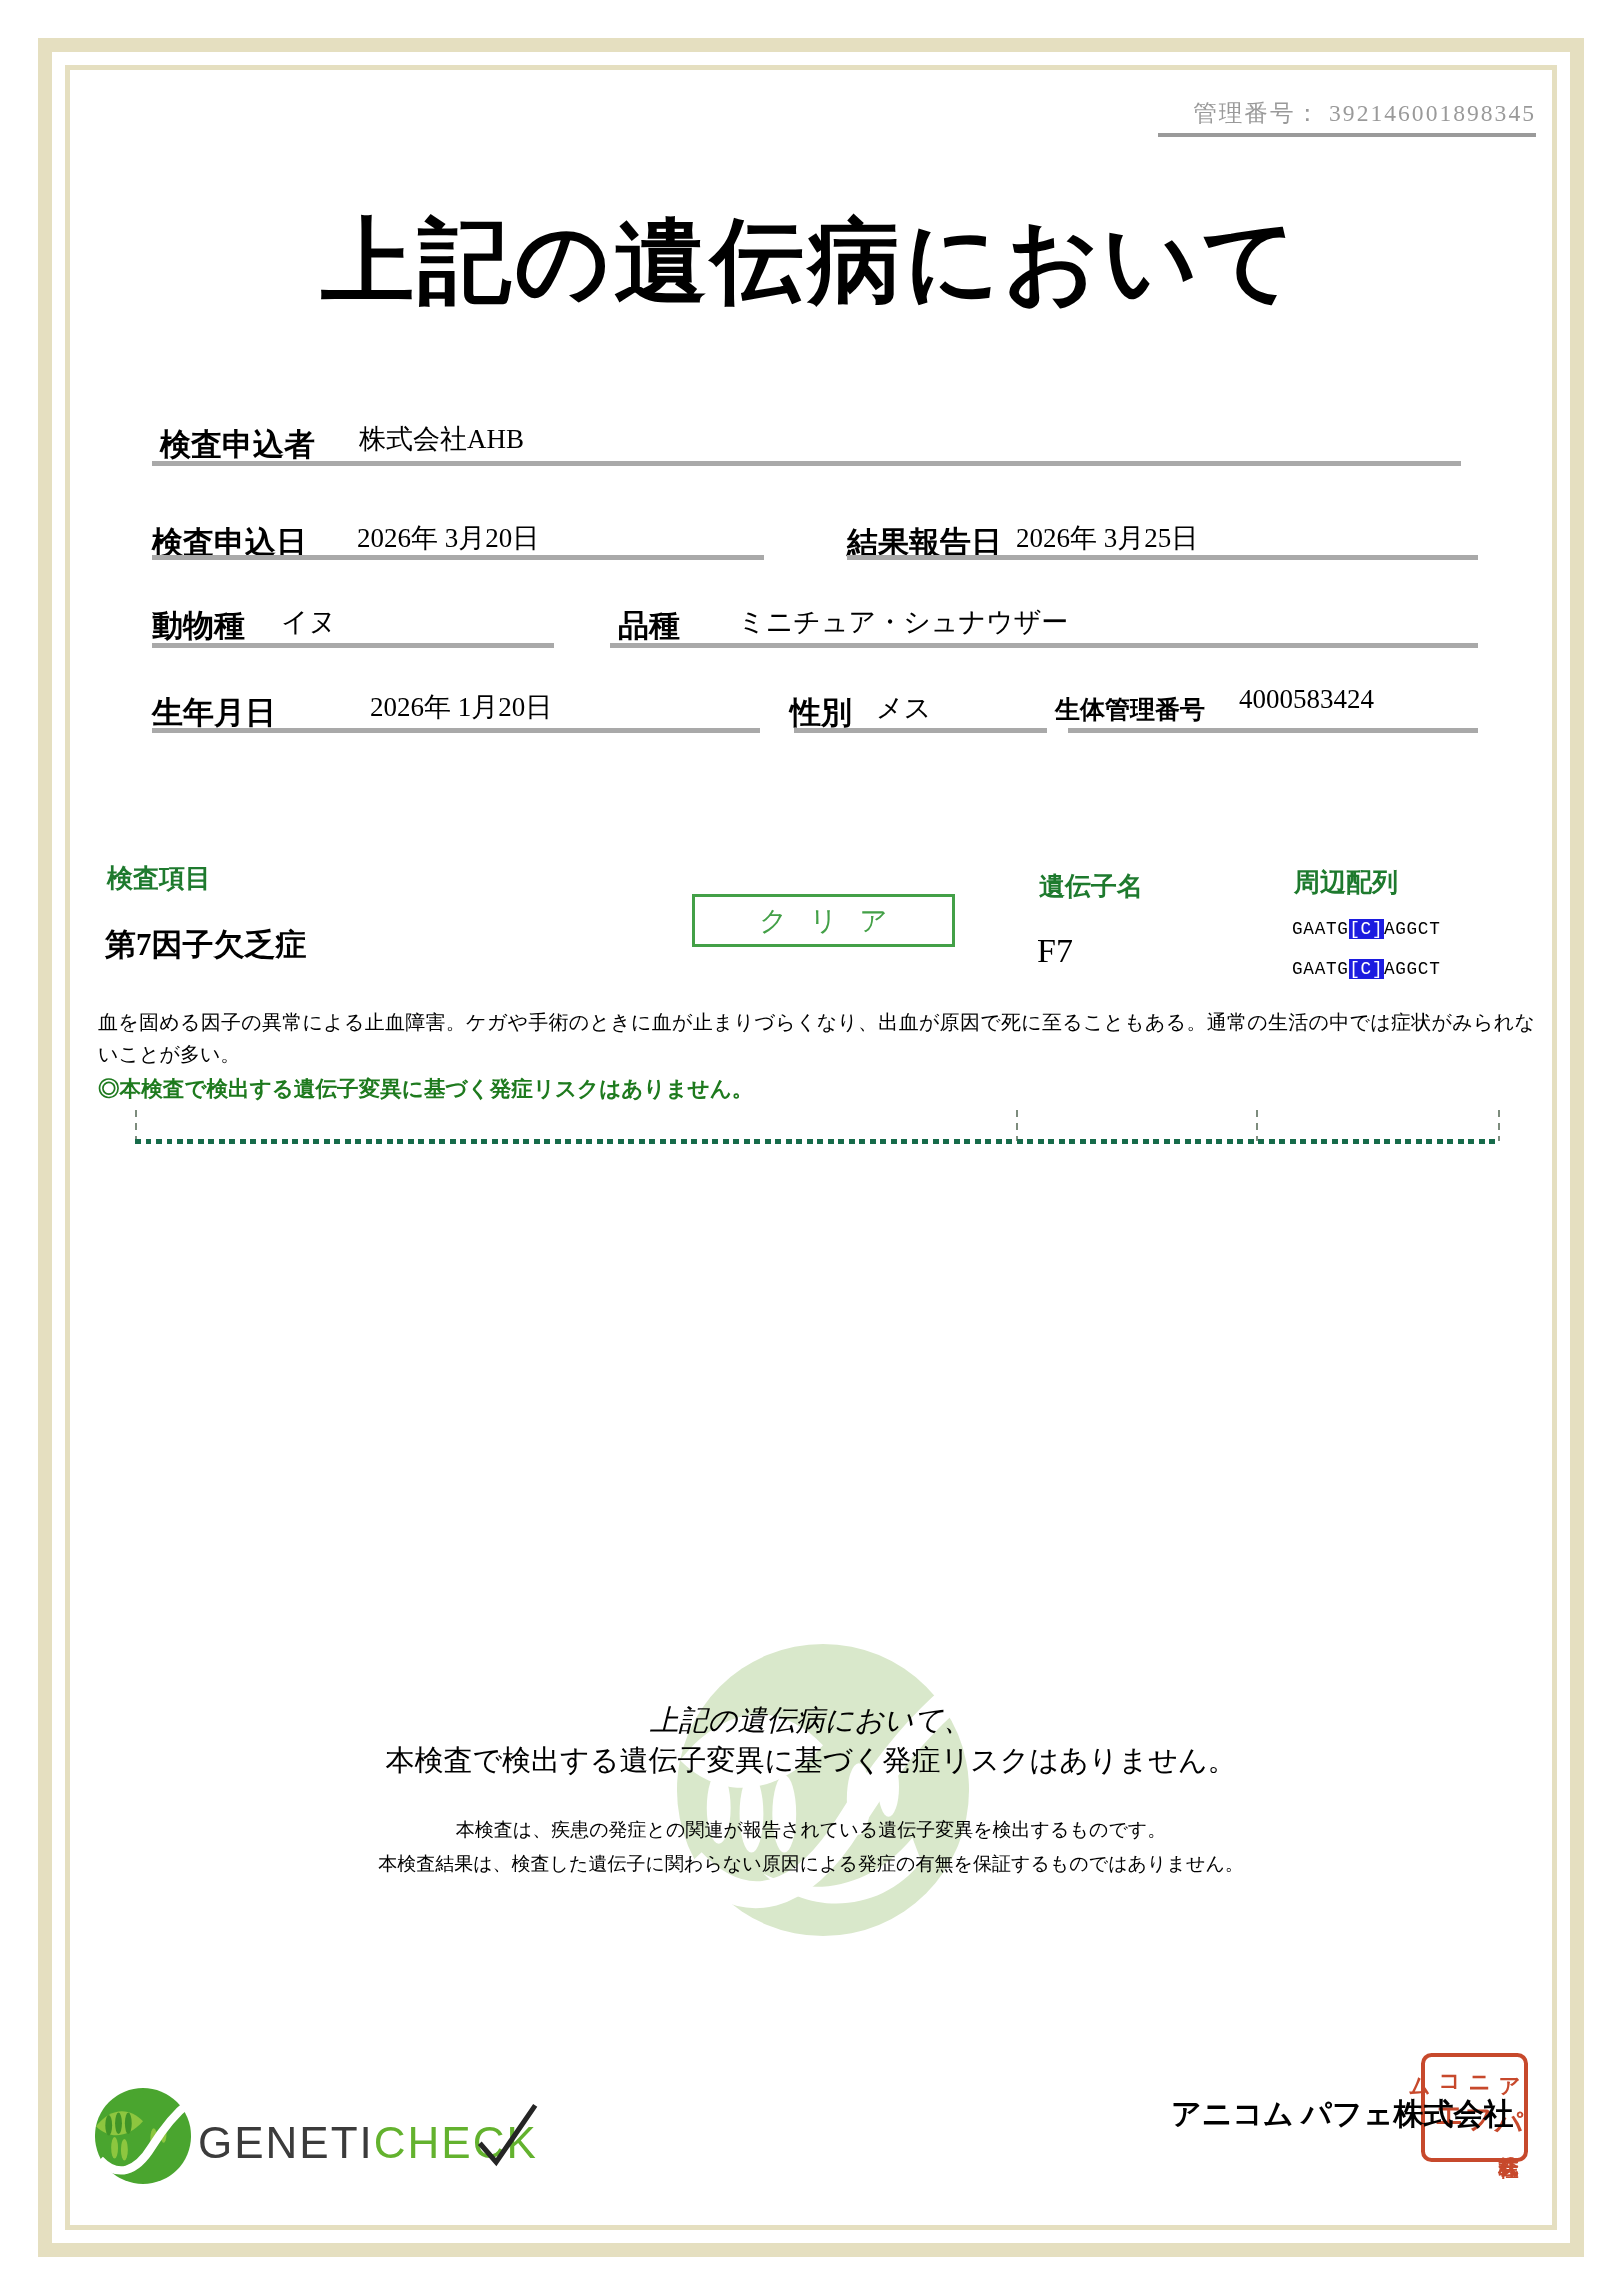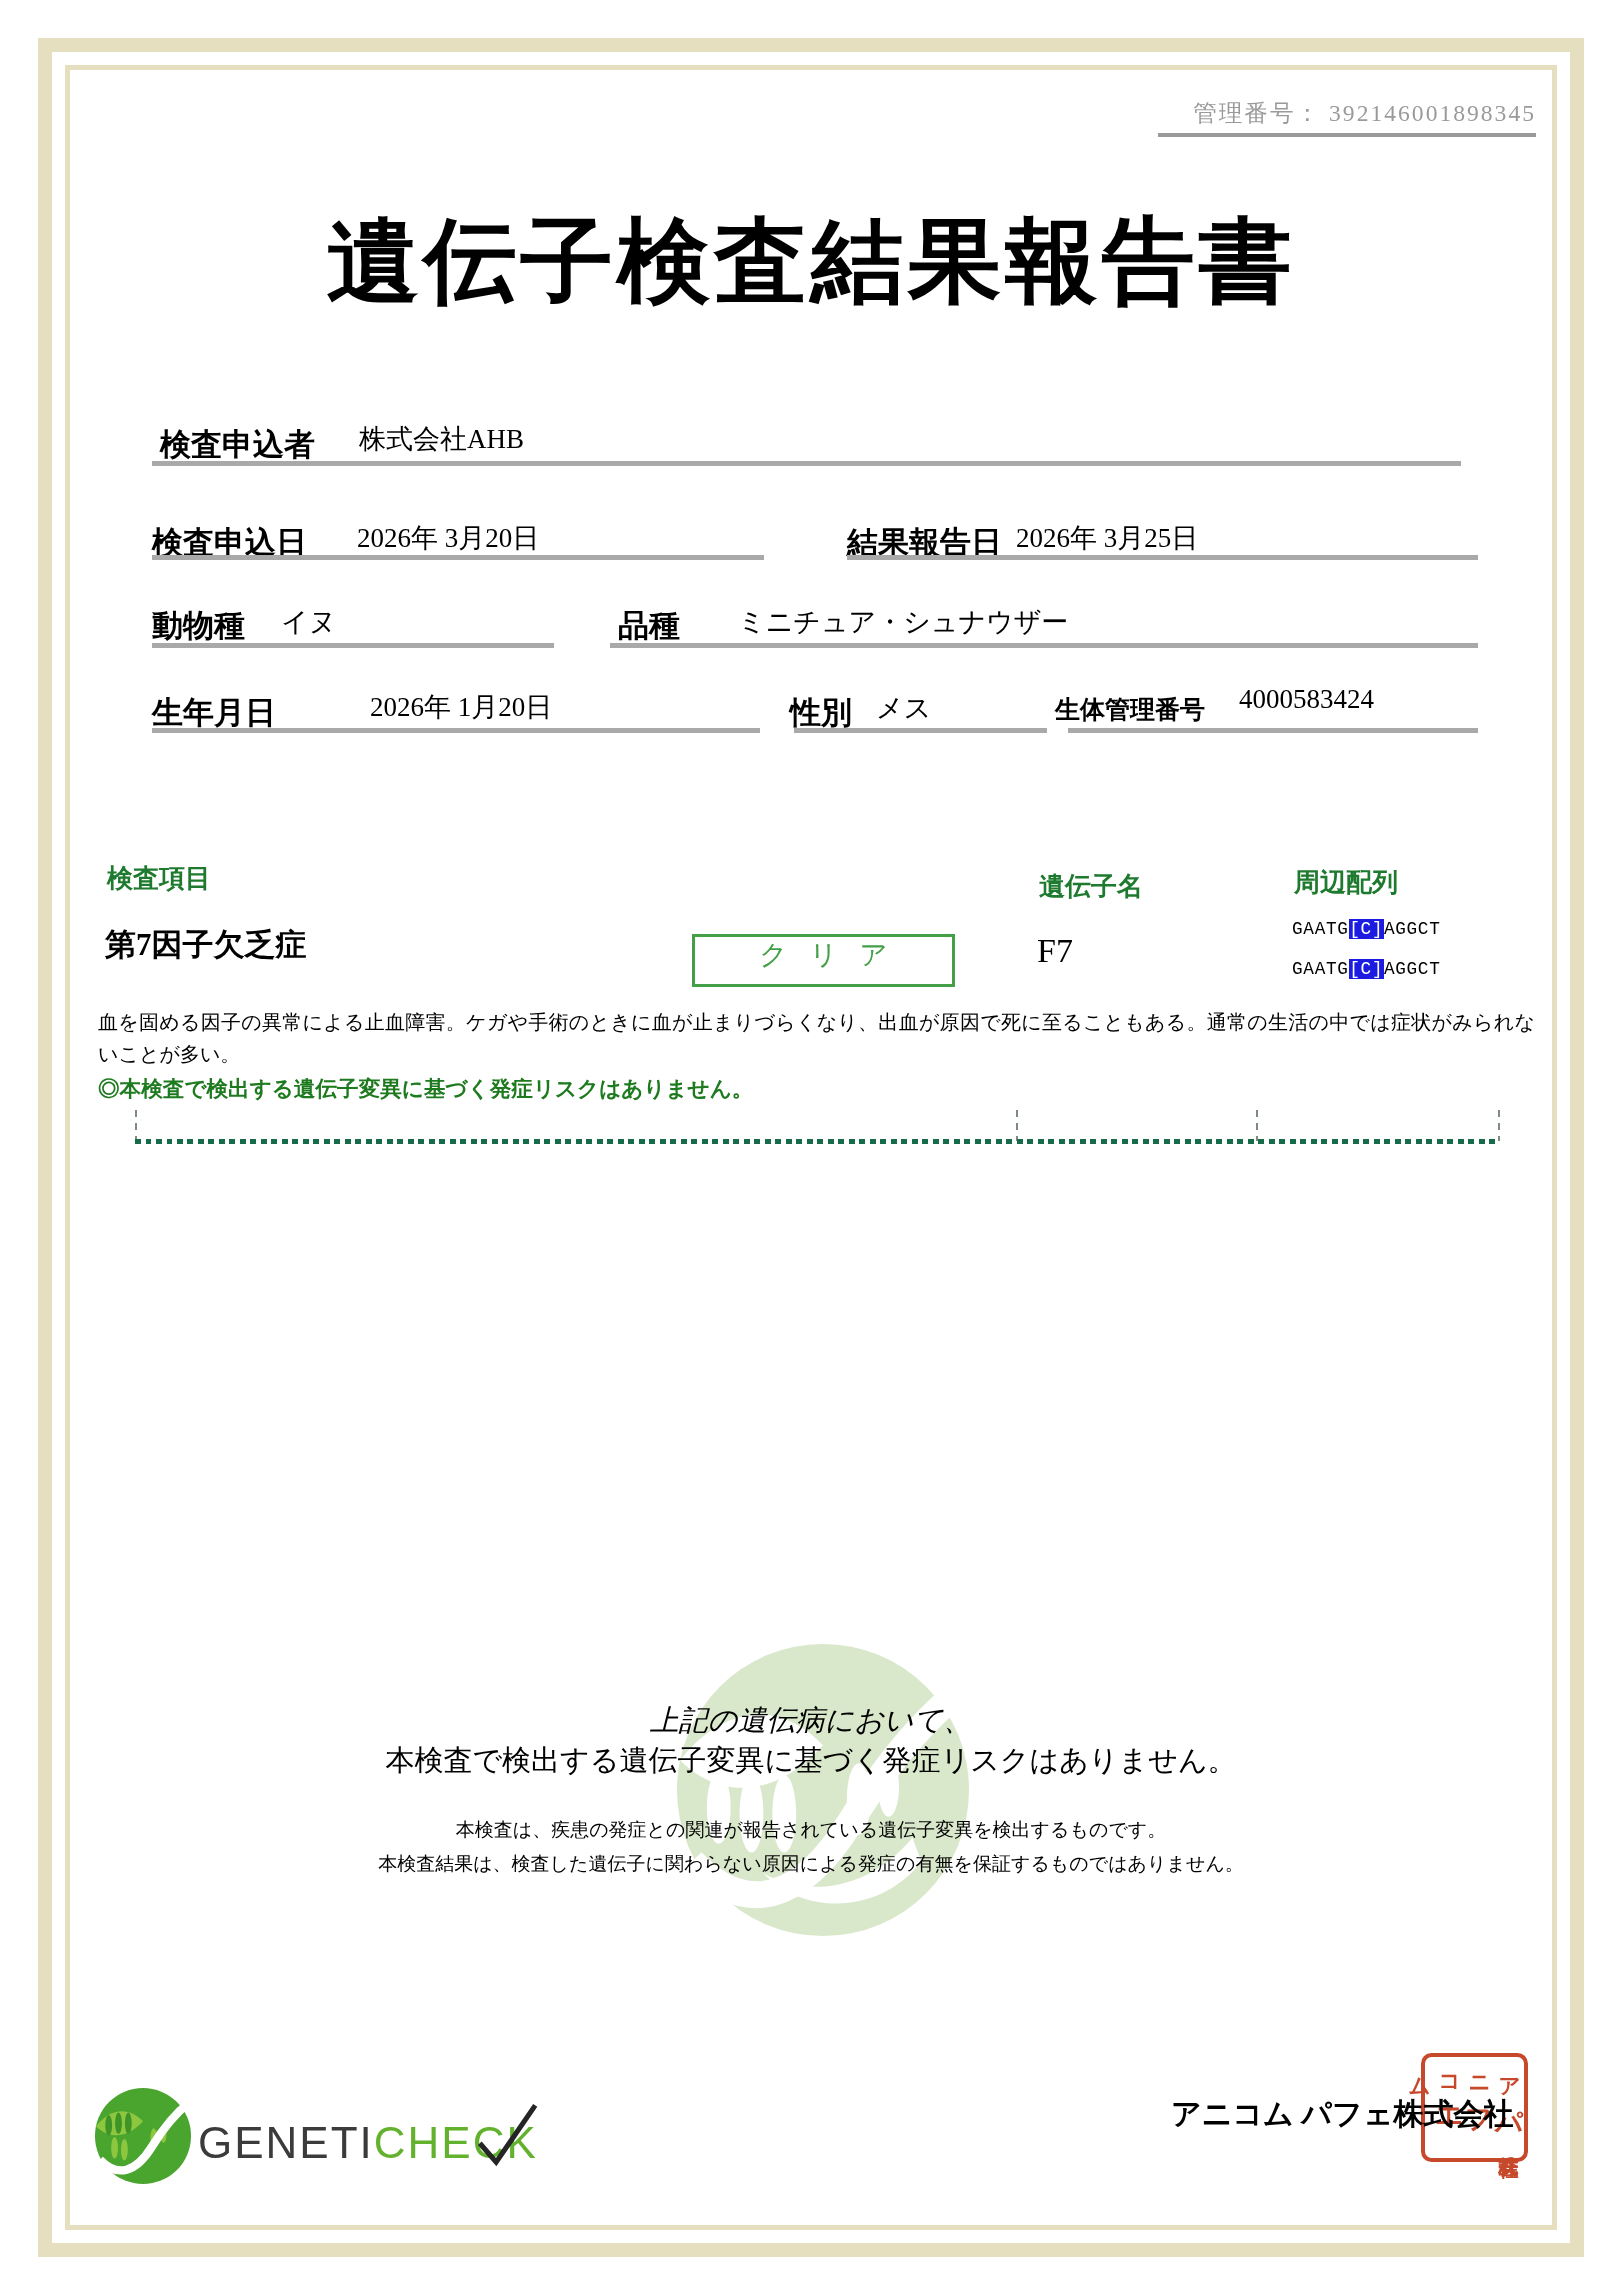--- a/index.html
+++ b/index.html
@@ -29,23 +29,23 @@
   .doc-title{
     left:0;right:0;top:199px;text-align:center;
     font-size:93px;font-weight:700;letter-spacing:3.9px;color:#000;
   }
   .flabel{font-size:31px;font-weight:700;color:#000;white-space:nowrap;}
   .fvalue{font-size:27px;font-weight:400;color:#000;white-space:nowrap;}
   .uline{height:4.6px;background:#a9a9a9;}
   .green-h{font-size:26px;font-weight:700;color:#1e7a2e;white-space:nowrap;}
   .disease{font-size:31px;font-weight:700;color:#000;white-space:nowrap;}
   .clear-box{
-    left:692px;top:934px;width:257px;height:47px;
+    left:692px;top:894px;width:257px;height:47px;
     border:3.9px solid #43a047;background:#ffffff;
-    display:flex;align-items:flex-start;justify-content:center;
+    display:flex;align-items:center;justify-content:center;
   }
   .clear-text{
     font-size:27.5px;color:#43a047;letter-spacing:22px;padding-left:22px;
     font-family:"Liberation Serif", serif;
   }
   .gene-name{font-size:34px;color:#000;}
   .seq{
     font-family:"Liberation Mono", monospace;
     font-size:17.7px;color:#000;letter-spacing:0.7px;white-space:nowrap;
   }
@@ -126,21 +126,21 @@
     <path d="M160,132 C 130,168 90,172 60,156 C 90,186 140,182 166,148 Z" fill="#ffffff"></path>
     <path d="M12,148 C 48,186 86,174 118,122 C 144,80 168,52 194,32" stroke="#ffffff" stroke-width="18" fill="none"></path>
   </svg>
 
   <div class="abs mgmt">
     <span>管理番号：</span>
     <span>392146001898345</span>
   </div>
   <div class="abs mgmt-underline"></div>
 
-  <div class="abs doc-title">遺伝子検査結果報告書</div>
+  <div class="abs doc-title">上記の遺伝病において</div>
 
   <div class="abs flabel" style="left:160px;top:424px;">検査申込者</div>
   <div class="abs fvalue" style="left:359px;top:421px;">株式会社AHB</div>
   <div class="abs uline" style="left:152px;top:461px;width:1309px;"></div>
 
   <div class="abs flabel" style="left:152px;top:522px;">検査申込日</div>
   <div class="abs fvalue" style="left:357px;top:520px;">2026年 3月20日</div>
   <div class="abs uline" style="left:152px;top:555px;width:612px;"></div>
   <div class="abs flabel" style="left:847px;top:522px;">結果報告日</div>
   <div class="abs fvalue" style="left:1016px;top:520px;">2026年 3月25日</div>

